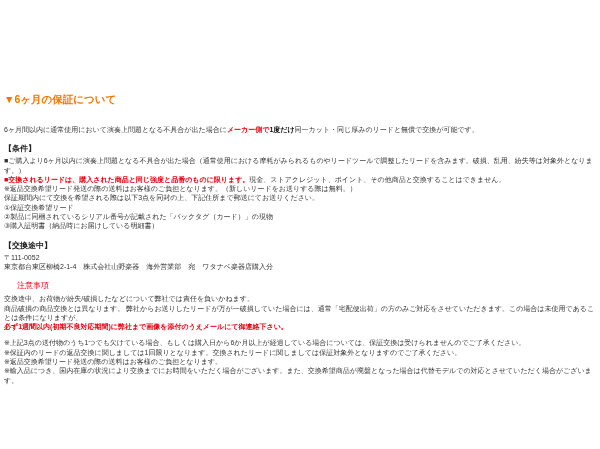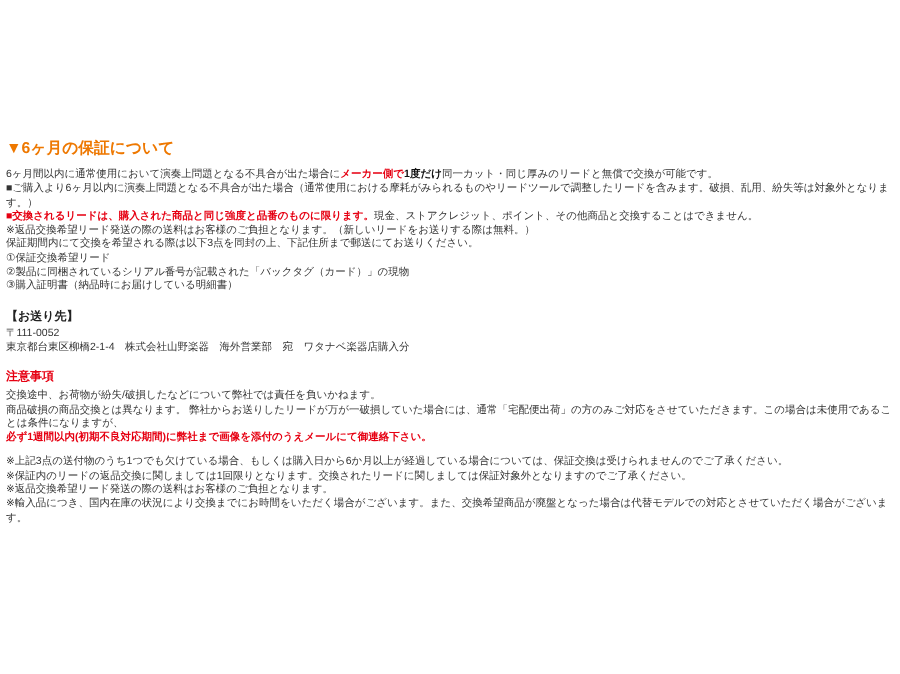--- a/index.html
+++ b/index.html
@@ -12,55 +12,56 @@
     width:600px;height:449px;
     background:#ffffff;
     font-family:"Liberation Sans","DejaVu Sans",sans-serif;
     color:var(--text-color);
     overflow:hidden;
   }
   .doc{padding:93px 4px 0 4px;}
   .title{
     color:var(--accent-orange);
     font-size:10.5px;font-weight:bold;
-    margin:0 0 7px 0;line-height:12px;
+    margin:0 0 20px 0;line-height:12px;
   }
   .line{font-size:7px;line-height:9.3px;margin:0;}
   .sec-heading{
     font-size:8px;font-weight:bold;
     margin:10px 0 2px 0;line-height:10px;color:#222;
   }
   .notes-heading{
-    font-size:8px;font-weight:bold;
-    margin:10px 0 3px 0;line-height:10px;
+    font-size:8px;font-weight:normal;
+    margin:10px 0 3px 13px;line-height:10px;
     color:var(--alert-red);
   }
   .red{color:var(--alert-red);font-weight:bold;}
   .bold{font-weight:bold;color:#111;}
   .gap{height:7px;}
 </style>
 </head>
 <body>
 
 <div class="doc">
 
   <h1 class="title">▼6ヶ月の保証について</h1>
 
   <p class="line"><span>6ヶ月間以内に通常使用において演奏上問題となる不具合が出た場合に</span><span class="red">メーカー側で</span><span class="bold">1度だけ</span><span>同一カット・同じ厚みのリードと無償で交換が可能です。</span></p>
 
+  <div class="sec-heading">【条件】</div>
   <p class="line">■ご購入より6ヶ月以内に演奏上問題となる不具合が出た場合（通常使用における摩耗がみられるものやリードツールで調整したリードを含みます。破損、乱用、紛失等は対象外となります。）</p>
   <p class="line"><span class="red">■交換されるリードは、購入された商品と同じ強度と品番のものに限ります。</span><span>現金、ストアクレジット、ポイント、その他商品と交換することはできません。</span></p>
   <p class="line">※返品交換希望リード発送の際の送料はお客様のご負担となります。（新しいリードをお送りする際は無料。）</p>
 
   <p class="line">保証期間内にて交換を希望される際は以下3点を同封の上、下記住所まで郵送にてお送りください。</p>
   <p class="line">①保証交換希望リード</p>
   <p class="line">②製品に同梱されているシリアル番号が記載された「バックタグ（カード）」の現物</p>
   <p class="line">③購入証明書（納品時にお届けしている明細書）</p>
 
-  <div class="sec-heading">【お送り先】</div>
+  <div class="sec-heading">【交換途中】</div>
   <p class="line">〒111-0052</p>
   <p class="line">東京都台東区柳橋2-1-4　株式会社山野楽器　海外営業部　宛　ワタナベ楽器店購入分</p>
 
   <div class="notes-heading">注意事項</div>
   <p class="line">交換途中、お荷物が紛失/破損したなどについて弊社では責任を負いかねます。</p>
   <p class="line">商品破損の商品交換とは異なります。 弊社からお送りしたリードが万が一破損していた場合には、通常「宅配便出荷」の方のみご対応をさせていただきます。この場合は未使用であることは条件になりますが、</p>
   <p class="line red">必ず1週間以内(初期不良対応期間)に弊社まで画像を添付のうえメールにて御連絡下さい。</p>
 
   <div class="gap"></div>
 

